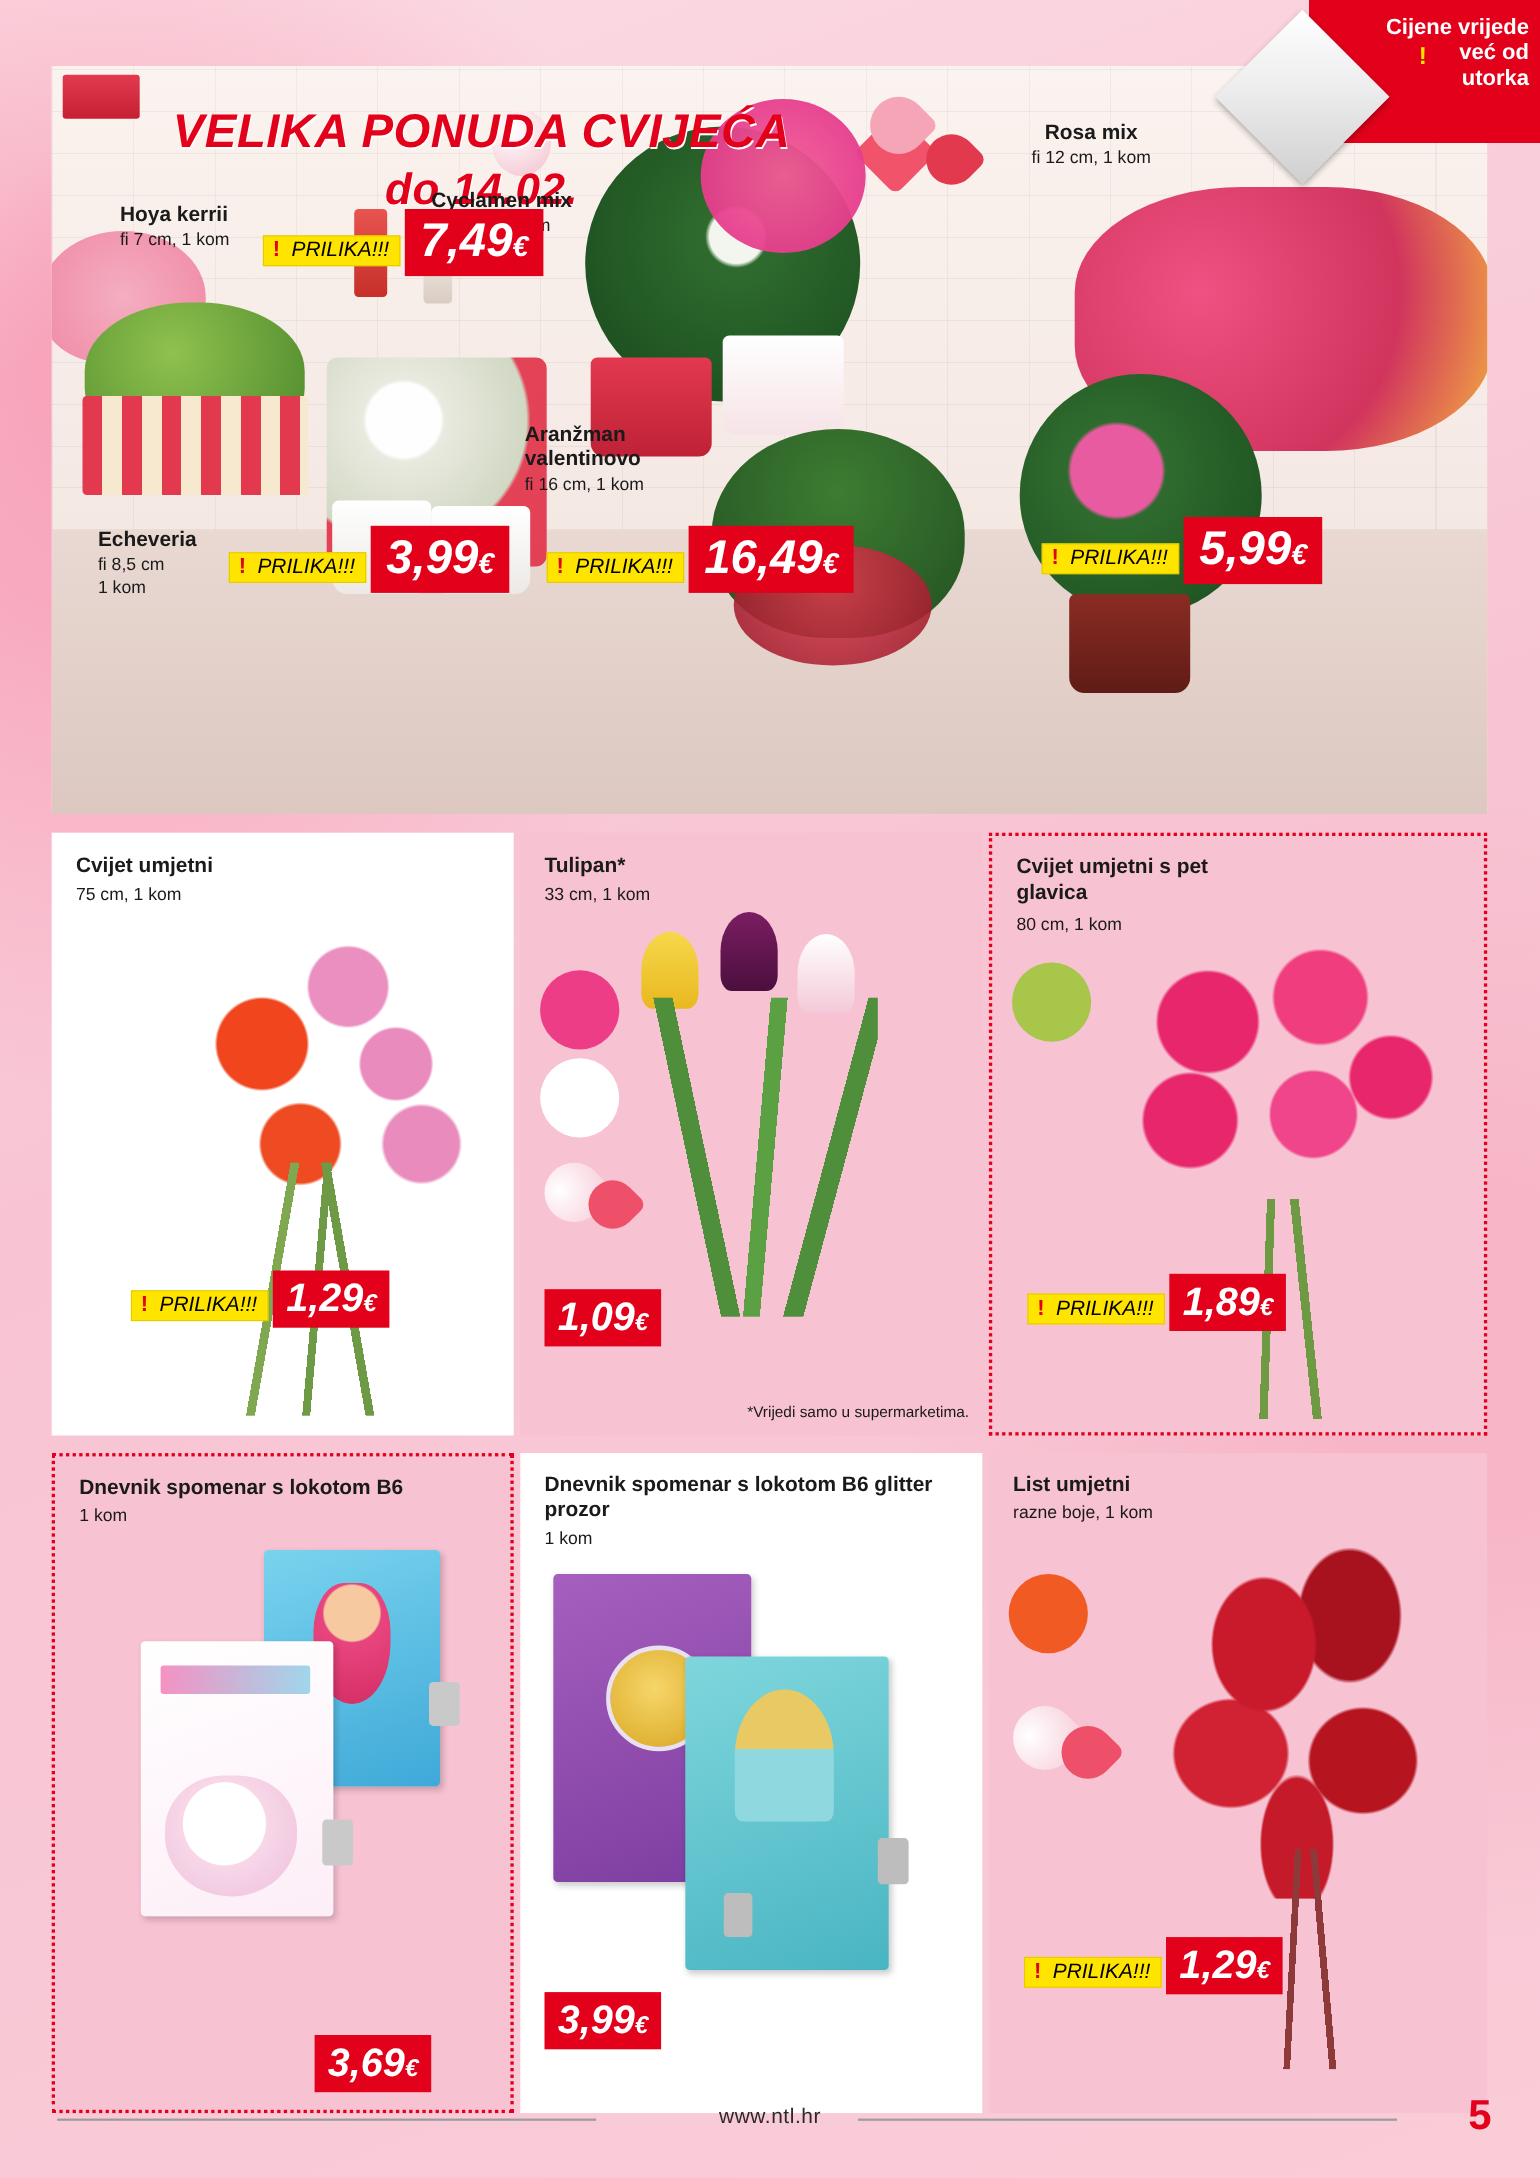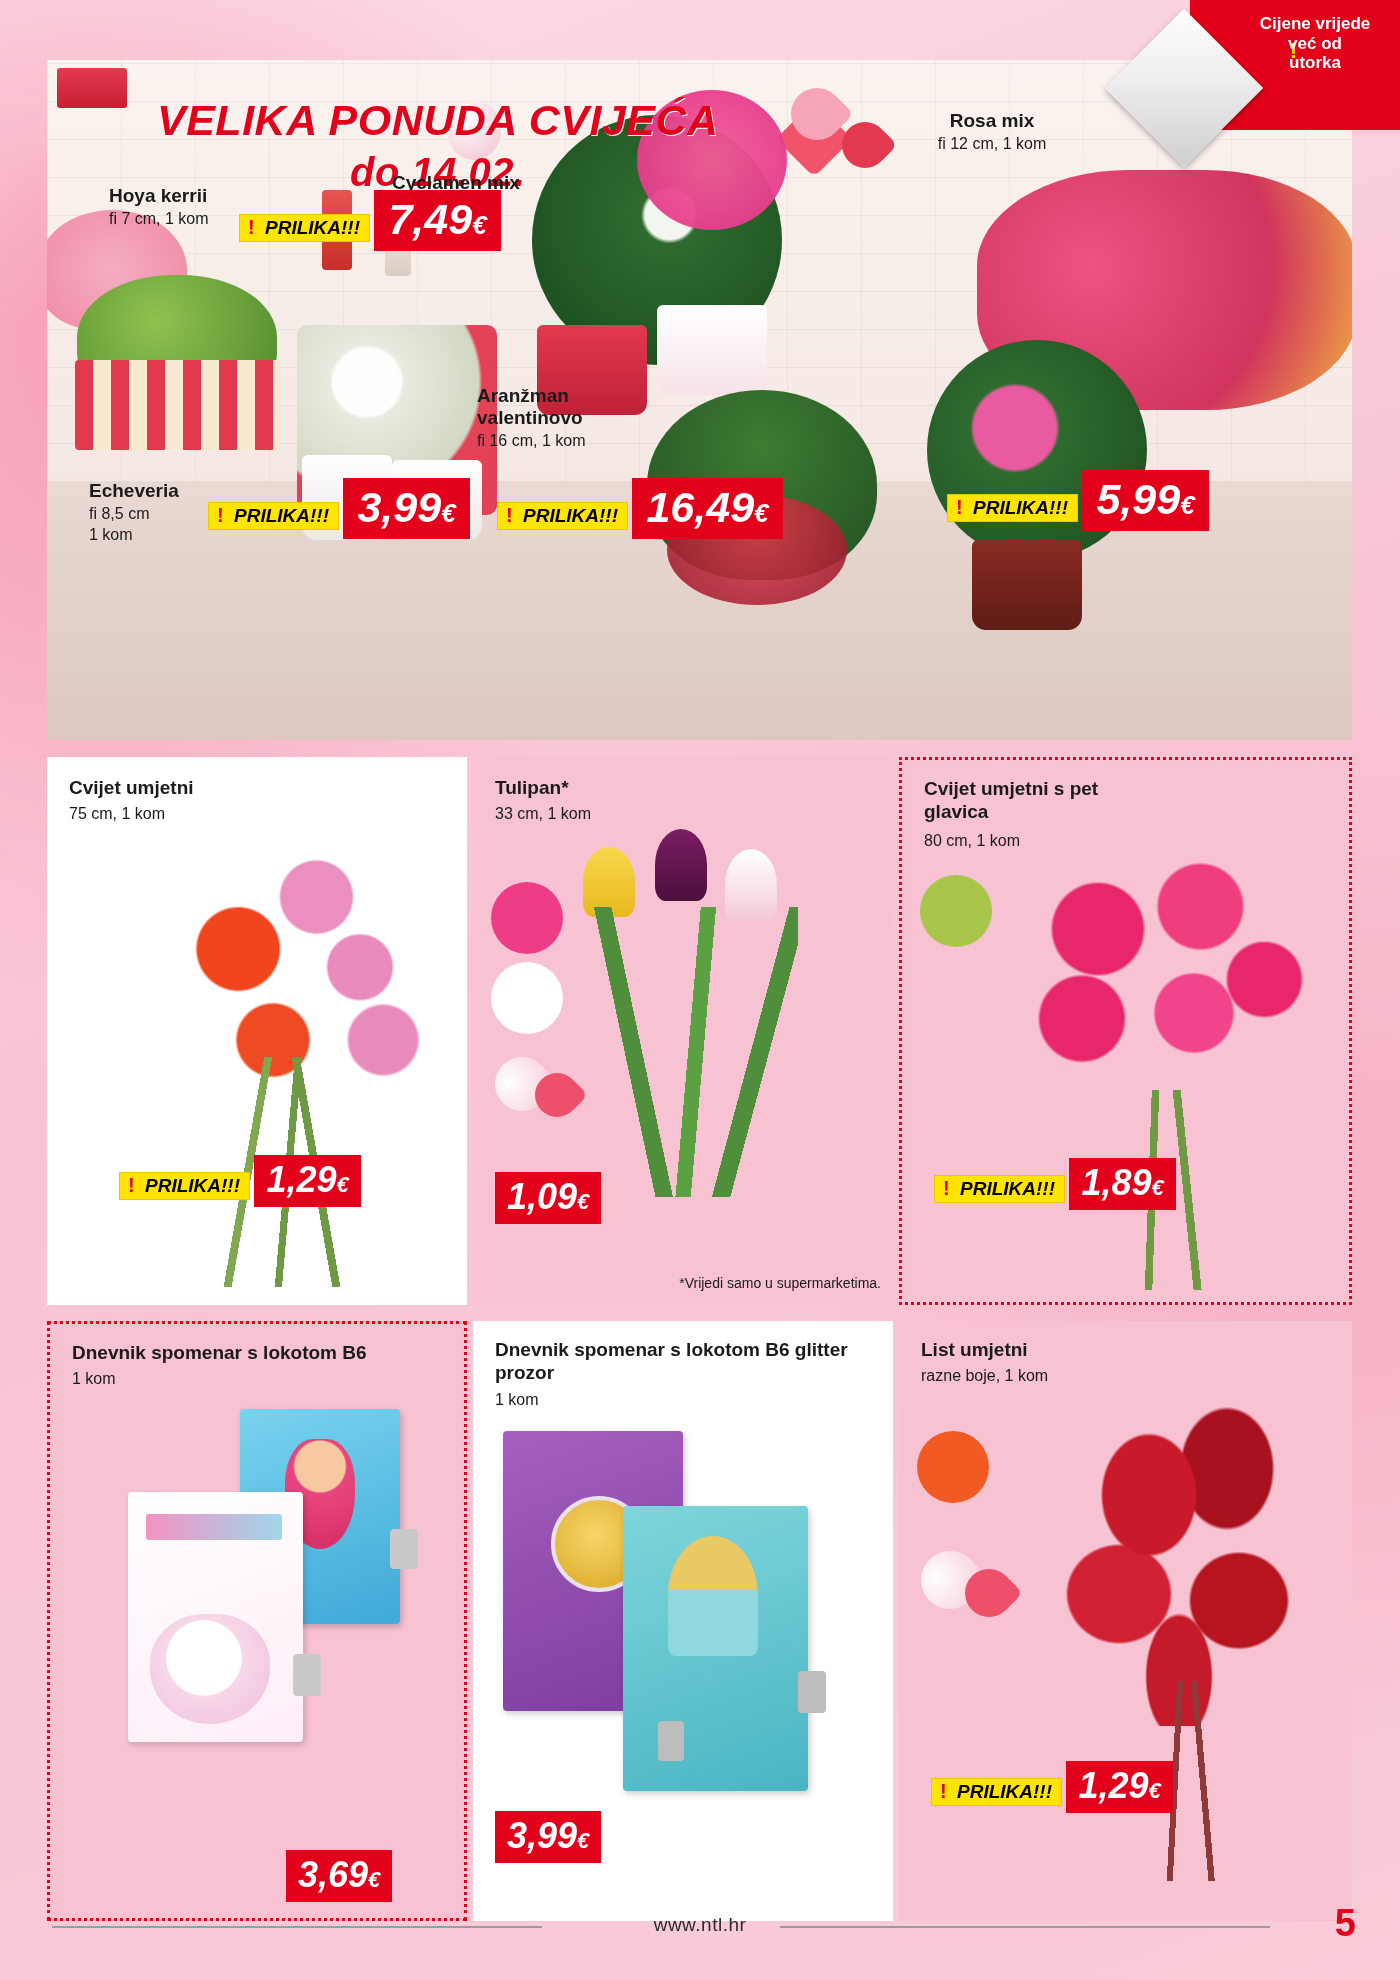--- a/index.html
+++ b/index.html
@@ -35,22 +35,22 @@
   }
   .corner .fold{
     position:absolute; left:-62px; top:32px;
     width:112px; height:112px;
     background:linear-gradient(135deg,#ffffff 0%,#ededed 45%,#cfcfcf 100%);
     transform:rotate(45deg);
     box-shadow:2px 2px 6px rgba(0,0,0,.3);
   }
   .corner .txt{
     position:absolute; right:10px; top:14px;
-    color:#fff; font-weight:bold; font-size:17px; line-height:1.15;
-    text-align:center; width:150px;
+    color:#fff; font-weight:bold; font-size:20px; line-height:1.15;
+    text-align:right; width:150px;
   }
   .corner .excl{
     position:absolute; right:103px; top:38px;
     color:#ffe400; font-weight:bold; font-size:22px;
   }
 
   
   .hero{
     position:absolute; left:47px; top:60px; width:1305px; height:680px;
     background:linear-gradient(170deg,#fdf6f2 0%,#f6e7e2 40%,#efe0dc 100%);
@@ -81,21 +81,21 @@
 
   
   .lbl{ position:absolute; z-index:8; color:#1a1a1a; }
   .lbl .name{ font-weight:bold; font-size:19px; line-height:1.15; }
   .lbl .sub{ font-size:16px; line-height:1.2; margin-top:2px; }
 
   
   .price{ position:absolute; z-index:9; }
   .prilika{
     display:inline-block; background:#ffe400; color:#000;
-    font-weight:bold; font-style:italic; font-size:19px;
+    font-weight:normal; font-style:italic; font-size:19px;
     padding:2px 9px 2px 25px; position:relative;
     border:1px solid #e3cb00;
     white-space:nowrap;
   }
   .prilika:before{
     content:"!"; position:absolute; left:8px; top:1px;
     color:#e2001a; font-size:20px; font-weight:bold; font-style:normal;
   }
   .amount{
     background:#e2001a; color:#fff; font-weight:bold; font-style:italic;

